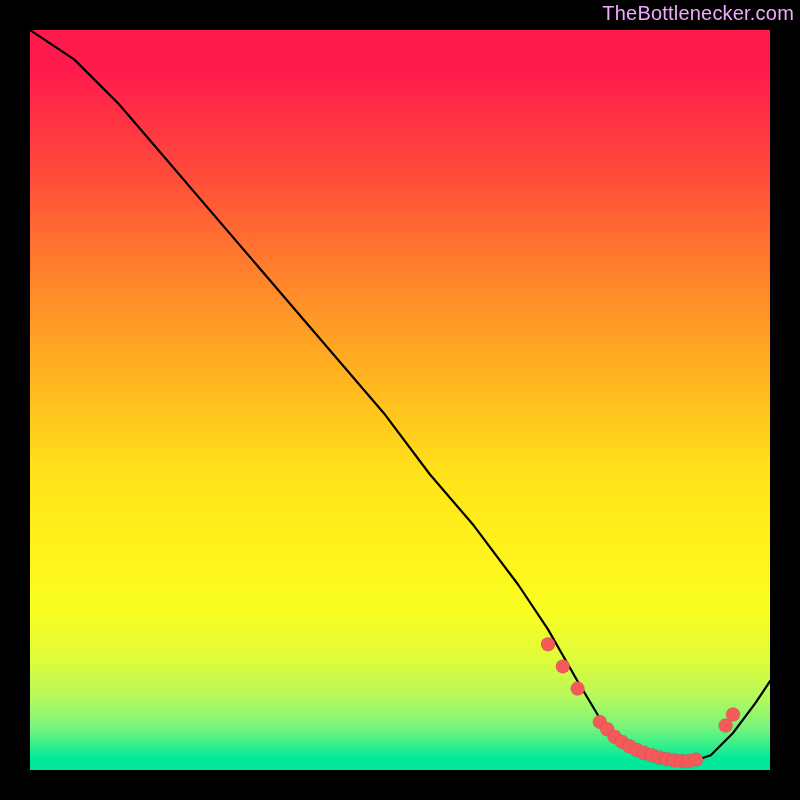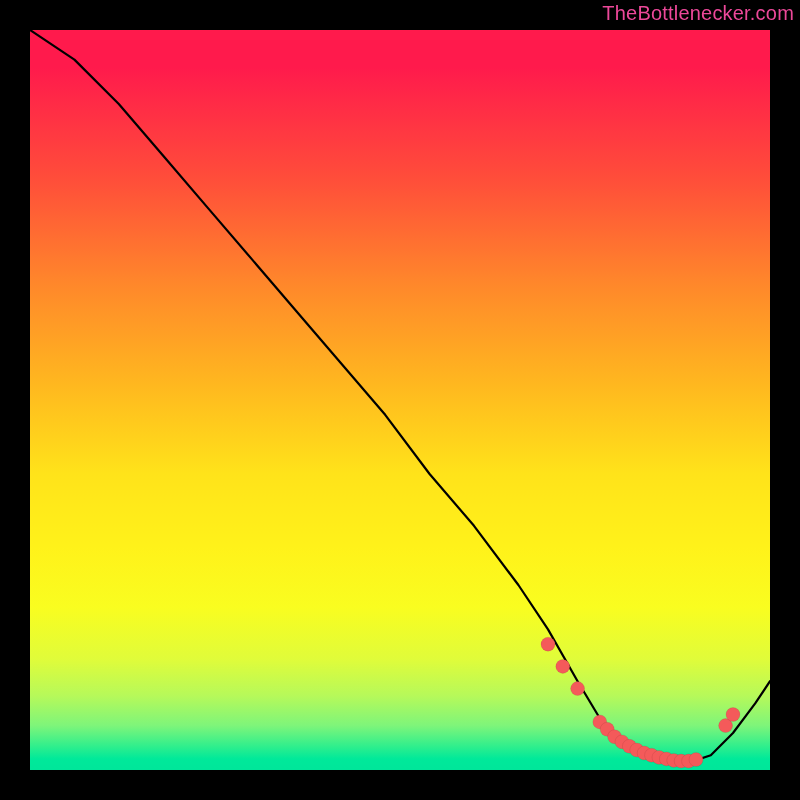--- a/index.html
+++ b/index.html
@@ -9,21 +9,21 @@
     height: 800px;
     background: #000;
     position: relative;
   }
   .attribution {
     position: absolute;
     top: 2px;
     right: 6px;
     font-family: Arial, Helvetica, sans-serif;
     font-size: 20px;
-    color: #ec4899;
+    color: #f0abfc;
     font-weight: 500;
     letter-spacing: 0.2px;
   }
   .plot-box {
     position: absolute;
     left: 30px;
     top: 30px;
     width: 740px;
     height: 740px;
     overflow: hidden;

